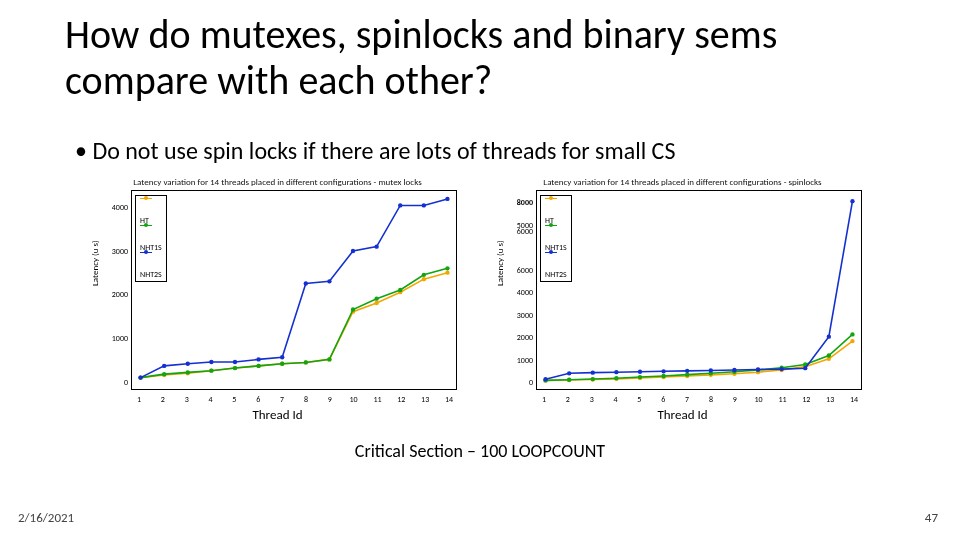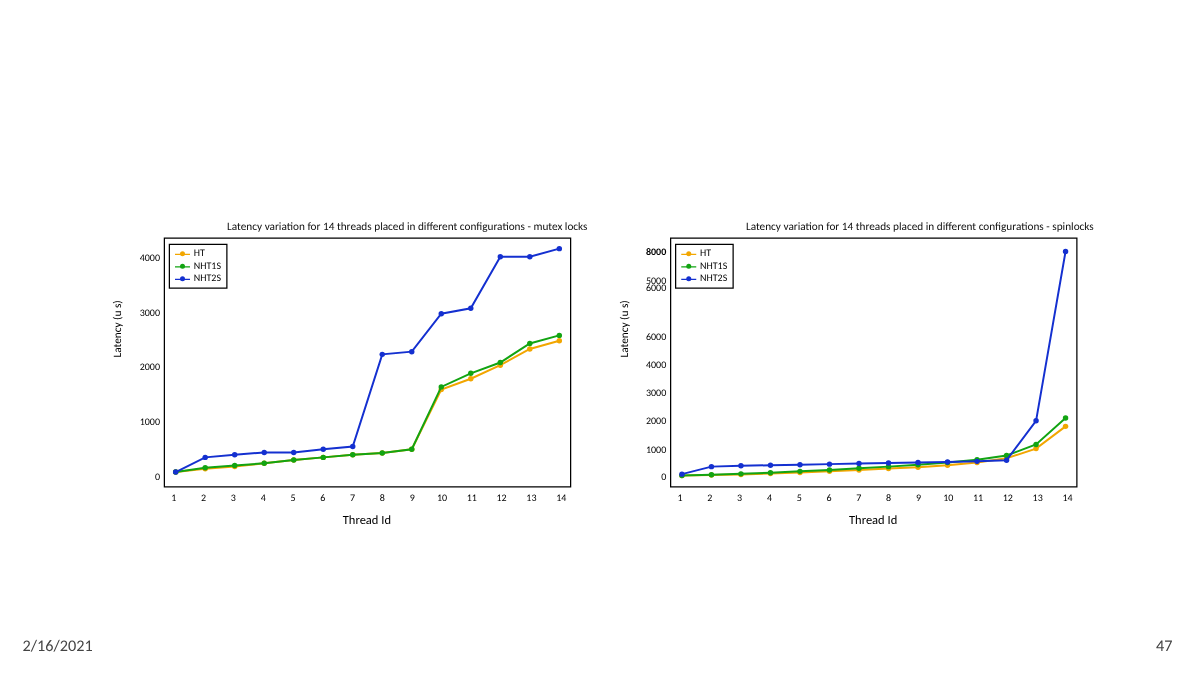--- a/index.html
+++ b/index.html
@@ -49,21 +49,21 @@
   .chart {
     position: relative;
     width: 385px;
     height: 250px;
   }
   .chart-title {
     position: absolute;
     top: 0;
     left: 0;
     width: 100%;
-    text-align: right;
+    text-align: center;
     font-size: 9px;
     color: #111;
   }
   .plot {
     position: absolute;
     left: 46px;
     top: 14px;
     width: 326px;
     height: 200px;
     border: 1px solid #000;
@@ -73,25 +73,25 @@
     position: absolute;
     left: 4px;
     top: 110px;
     transform: rotate(-90deg);
     transform-origin: left top;
     font-size: 9px;
     white-space: nowrap;
   }
   .xlabel {
     position: absolute;
-    left: 16px;
+    left: 0;
     bottom: 4px;
     width: 100%;
     text-align: center;
-    font-size: 10px;
+    font-size: 13px;
   }
   .ytick {
     position: absolute;
     right: 342px;
     font-size: 8px;
     text-align: right;
     width: 34px;
     transform: translateY(-50%);
   }
   .xtick {
@@ -105,21 +105,21 @@
   .legend {
     position: absolute;
     left: 50px;
     top: 19px;
     background: #fff;
     border: 1px solid #000;
     font-size: 8px;
     padding: 2px 4px;
     line-height: 1.25;
   }
-  .legend .row { display: flex; align-items: center; gap: 3px; }
+  .legend .row { display: flex; align-items: flex-start; gap: 16px; flex-direction: column; }
   .legend .sw {
     display: inline-block;
     width: 12px;
     height: 0;
     border-top: 1.5px solid;
     position: relative;
   }
   .legend .sw::after {
     content: "";
     position: absolute;
@@ -155,21 +155,23 @@
     font-size: 13px;
     color: #444;
     margin-left: 31px;
   }
 </style>
 </head>
 <body>
 
 <div class="slide">
 
-
+  <div class="title">How do mutexes, spinlocks and binary sems compare with each other?</div>
+
+  <div class="bullet">Do not use spin locks if there are lots of threads for small CS</div>
 
   <div class="charts">
     <div class="chart" id="chart0">
         <div class="chart-title">Latency variation for 14 threads placed in different configurations - mutex locks</div>
         <div class="plot">
           <svg class="plotlines" viewBox="0 0 326 200">
             <polyline points="8,188.4952380952381 31.846153846153847,185.86666666666667 55.69230769230769,184.1142857142857 79.53846153846155,181.4857142857143 103.38461538461539,178.85714285714286 127.23076923076924,176.66666666666666 151.0769230769231,174.47619047619048 174.9230769230769,173.16190476190476 198.76923076923077,170.0952380952381 222.6153846153846,121.90476190476191 246.46153846153848,113.14285714285715 270.3076923076923,102.19047619047619 294.1538461538462,89.04761904761905 318,82.47619047619048" fill="none" stroke="#f2a600" stroke-width="1.6"></polyline>
             <circle cx="8" cy="188.4952380952381" r="2.2" fill="#f2a600"></circle>
             <circle cx="31.846153846153847" cy="185.86666666666667" r="2.2" fill="#f2a600"></circle>
             <circle cx="55.69230769230769" cy="184.1142857142857" r="2.2" fill="#f2a600"></circle>
@@ -338,17 +340,18 @@
             <span>NHT1S</span>
           </div>
           <div class="row">
             <span class="sw" style="color: rgb(20, 48, 208);"></span>
             <span>NHT2S</span>
           </div>
         </div>
       </div>
   </div>
 
+  <div class="caption">Critical Section – 100 LOOPCOUNT</div>
 
   <div class="footer-date">2/16/2021</div>
   <div class="footer-page">47</div>
 
 </div>
 
 </body></html>

